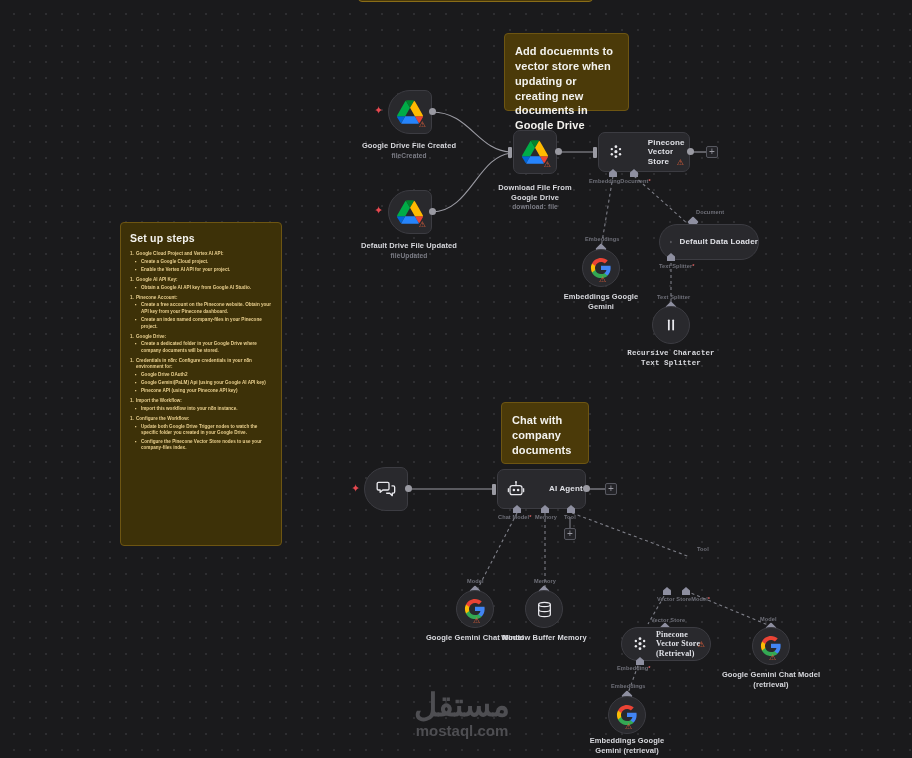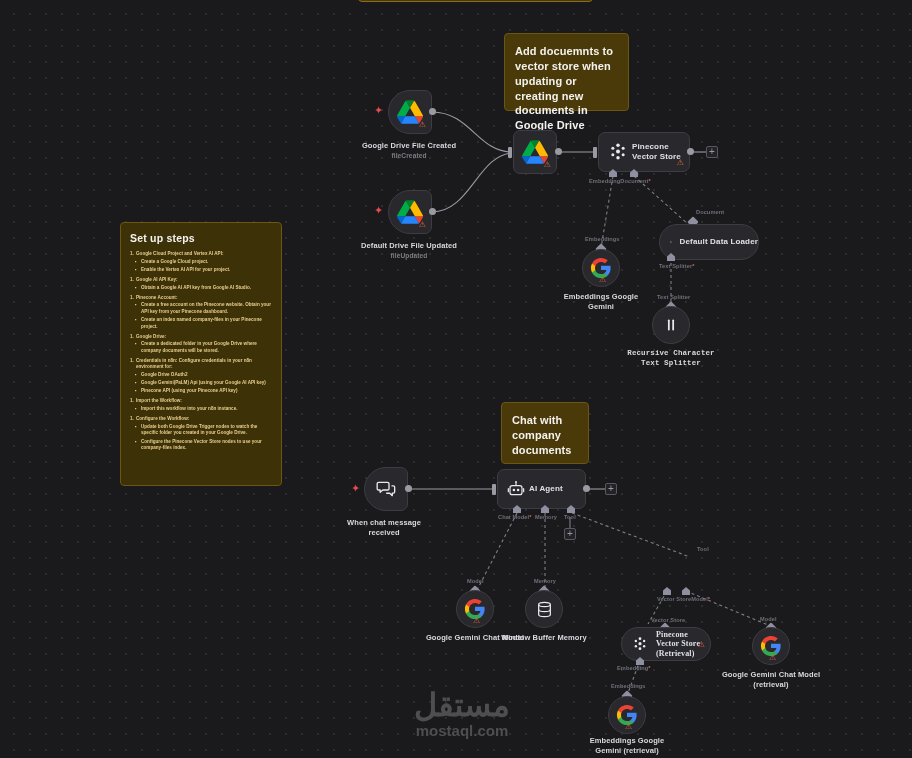--- a/index.html
+++ b/index.html
@@ -40,21 +40,21 @@
     width: 235px; height: 18px;
     background: #4b3a09;
     border: 1px solid #8a6d18;
     border-radius: 4px;
   }
 
   
   #setup-note {
     position: absolute;
     left: 120px; top: 222px;
-    width: 162px; height: 264px;
+    width: 162px; height: 324px;
     background: #3d3108;
     border: 1px solid #6d5512;
     border-radius: 4px;
     padding: 9px 9px 6px 9px;
     overflow: hidden;
   }
   #setup-note h3 {
     color: #f4f3ef; font-size: 10.5px; font-weight: bold;
     margin-bottom: 7px; letter-spacing: .2px;
   }
@@ -78,21 +78,21 @@
 
   
   .node {
     position: absolute;
     background: #29292d;
     border: 1px solid #3c3c42;
     border-radius: 7px;
     display: flex; align-items: center;
   }
   .node.sq { width: 44px; height: 44px; justify-content: center; border-radius: 7px; }
-  .node.wide { height: 40px; border-radius: 7px; padding-left: 9px; gap: 4px; }
+  .node.wide { height: 40px; border-radius: 7px; padding-left: 9px; gap: 24px; }
   .node.trigger { border-top-left-radius: 22px; border-bottom-left-radius: 22px; }
   .node.round { border-radius: 50%; width: 38px; height: 38px; justify-content: center; }
   .node.pill { border-radius: 20px; height: 36px; padding-left: 10px; gap: 8px; }
 
   .node-title {
     color: #dfe0e6; font-size: 8px; font-weight: bold; letter-spacing: .15px;
     line-height: 1.2; white-space: nowrap;
   }
 
   
@@ -270,20 +270,24 @@
       <path d="M43.65 25L29.9 1.2c-1.35.8-2.5 1.9-3.3 3.3L1.2 49c-.79 1.38-1.2 2.94-1.2 4.5h27.5z" fill="#00ac47"></path>
       <path d="M73.55 76.8c1.35-.8 2.5-1.9 3.3-3.3l1.6-2.75L86 57.8c.8-1.4 1.2-2.95 1.2-4.5H59.7l5.85 11.5z" fill="#ea4335"></path>
       <path d="M43.65 25L57.4 1.2C56.05.4 54.5 0 52.9 0H34.4c-1.6 0-3.15.45-4.5 1.2z" fill="#00832d"></path>
       <path d="M59.7 53.5H27.5L13.75 77.3c1.35.8 2.9 1.2 4.5 1.2h50.8c1.6 0 3.15-.45 4.5-1.2z" fill="#2684fc"></path>
       <path d="M73.4 26.5L60.75 4.5c-.8-1.4-1.95-2.5-3.3-3.3L43.65 25 59.7 53.5h27.45c0-1.55-.4-3.1-1.2-4.5z" fill="#ffba00"></path>
     </svg>
     <span class="warn" style="right:5px; bottom:4px;">⚠</span>
   </div>
   <span class="port-in" style="left:508px; top:147px;"></span>
   <span class="port" style="left:555px; top:148px;"></span>
+  <div class="cap" style="left:485px; top:173px; width:100px;">
+    <span>Download File From Google Drive</span>
+    <span class="sub">download: file</span>
+  </div>
 
   <div class="node wide" style="left:598px; top:132px; width:92px;">
     <svg class="pinecone" viewBox="0 0 24 24">
       <g fill="#e9e9ee">
         <circle cx="12" cy="4" r="2.1"></circle>
           <circle cx="18.2" cy="7.6" r="1.8"></circle>
         <circle cx="18.2" cy="15.4" r="1.8"></circle>
           <circle cx="12" cy="19" r="2.1"></circle>
         <circle cx="5.8" cy="15.4" r="1.8"></circle>
           <circle cx="5.8" cy="7.6" r="1.8"></circle>
@@ -347,23 +351,20 @@
   </div>
 
   <div class="node sq trigger" style="left:364px; top:467px;">
     <svg width="20" height="20" viewBox="0 0 24 24">
       <path d="M3 4h11a1.6 1.6 0 011.6 1.6v6A1.6 1.6 0 0114 13.2H8.2L5 16v-2.8H3A1.6 1.6 0 011.4 11.6v-6A1.6 1.6 0 013 4z" fill="none" stroke="#e9e9ee" stroke-width="1.6" stroke-linejoin="round"></path>
       <path d="M18.6 8.2h2.2a1.6 1.6 0 011.6 1.6v5.6a1.6 1.6 0 01-1.6 1.6h-1.3V20l-3-2.9h-4.3" fill="none" stroke="#e9e9ee" stroke-width="1.6" stroke-linejoin="round"></path>
     </svg>
   </div>
   <span class="spark" style="left:351px; top:483px;">✦</span>
   <span class="port" style="left:405px; top:485px;"></span>
-  <div class="cap" style="left:334px; top:508px; width:100px;">
-    <span>When chat message received</span>
-  </div>
 
   <div class="node wide" style="left:497px; top:469px; width:89px;">
     <svg width="18" height="18" viewBox="0 0 24 24">
       <rect x="4" y="7.5" width="16" height="12" rx="3" fill="none" stroke="#e9e9ee" stroke-width="1.6"></rect>
       <circle cx="9.2" cy="13.2" r="1.7" fill="#e9e9ee"></circle>
       <circle cx="14.8" cy="13.2" r="1.7" fill="#e9e9ee"></circle>
       <path d="M12 3.2v4.3" stroke="#e9e9ee" stroke-width="1.6"></path>
       <circle cx="12" cy="2.6" r="1.3" fill="#e9e9ee"></circle>
       <path d="M1.8 11.5v4M22.2 11.5v4" stroke="#e9e9ee" stroke-width="1.6" stroke-linecap="round"></path>
     </svg>

